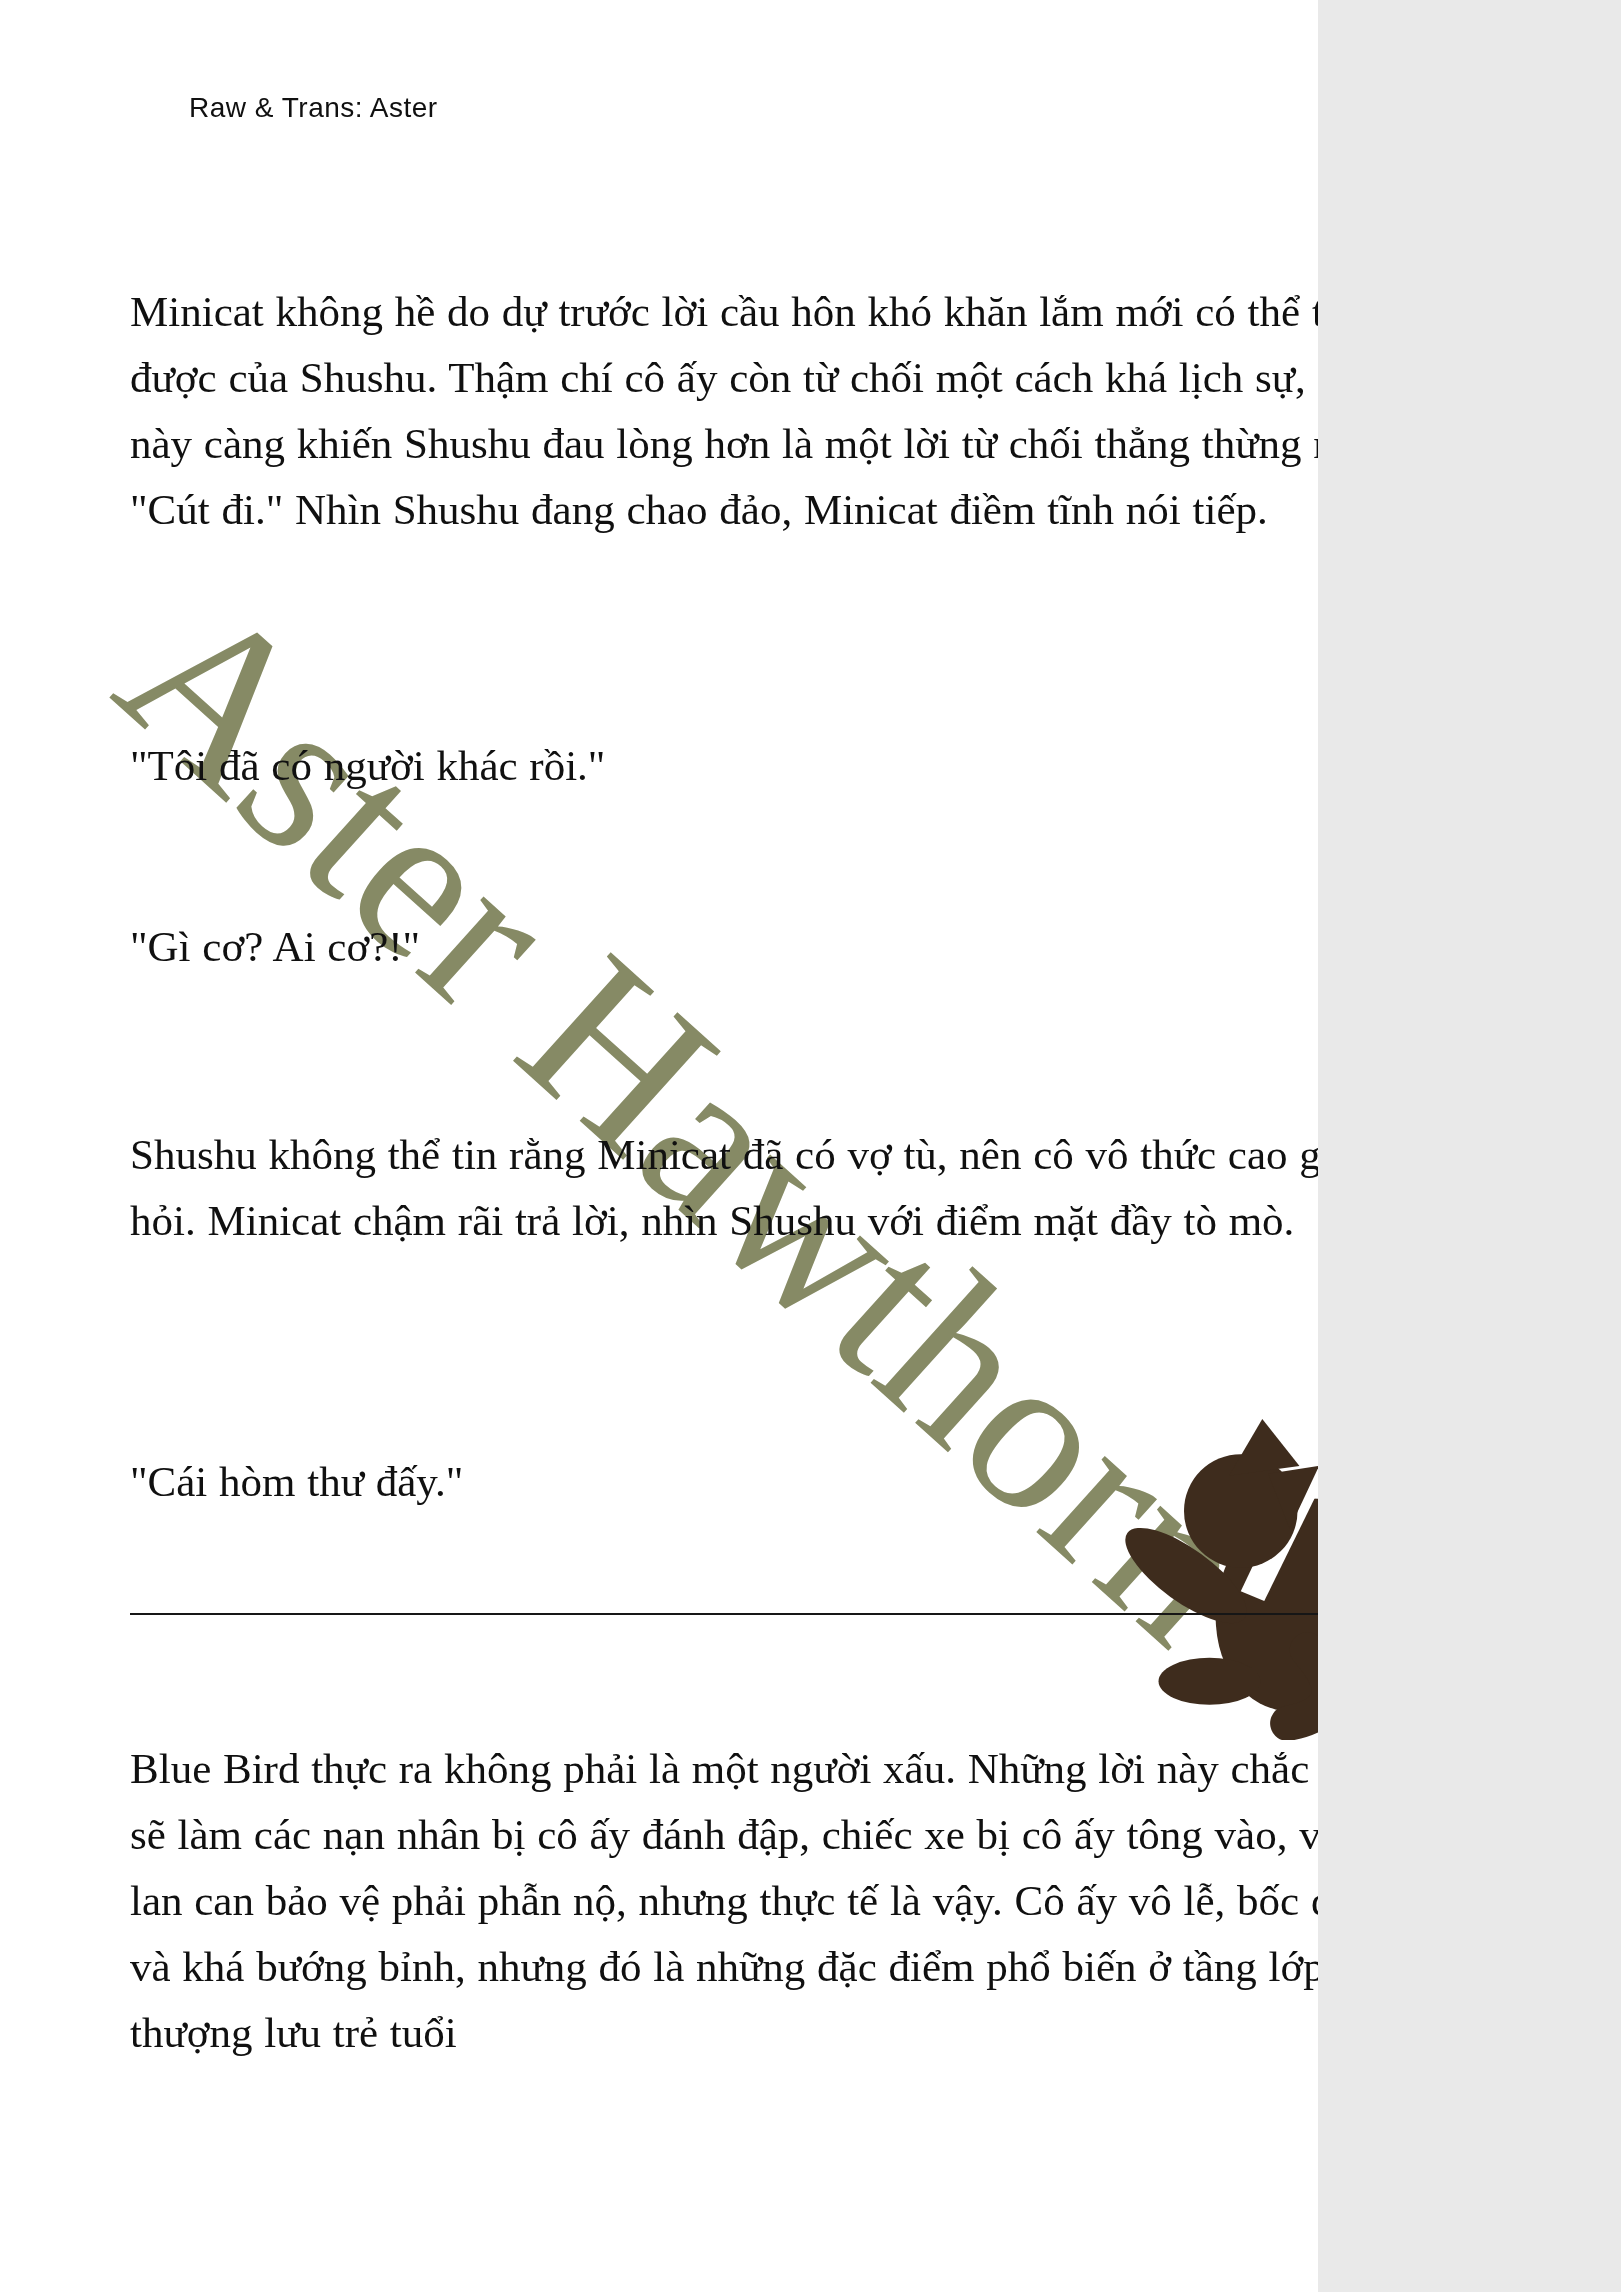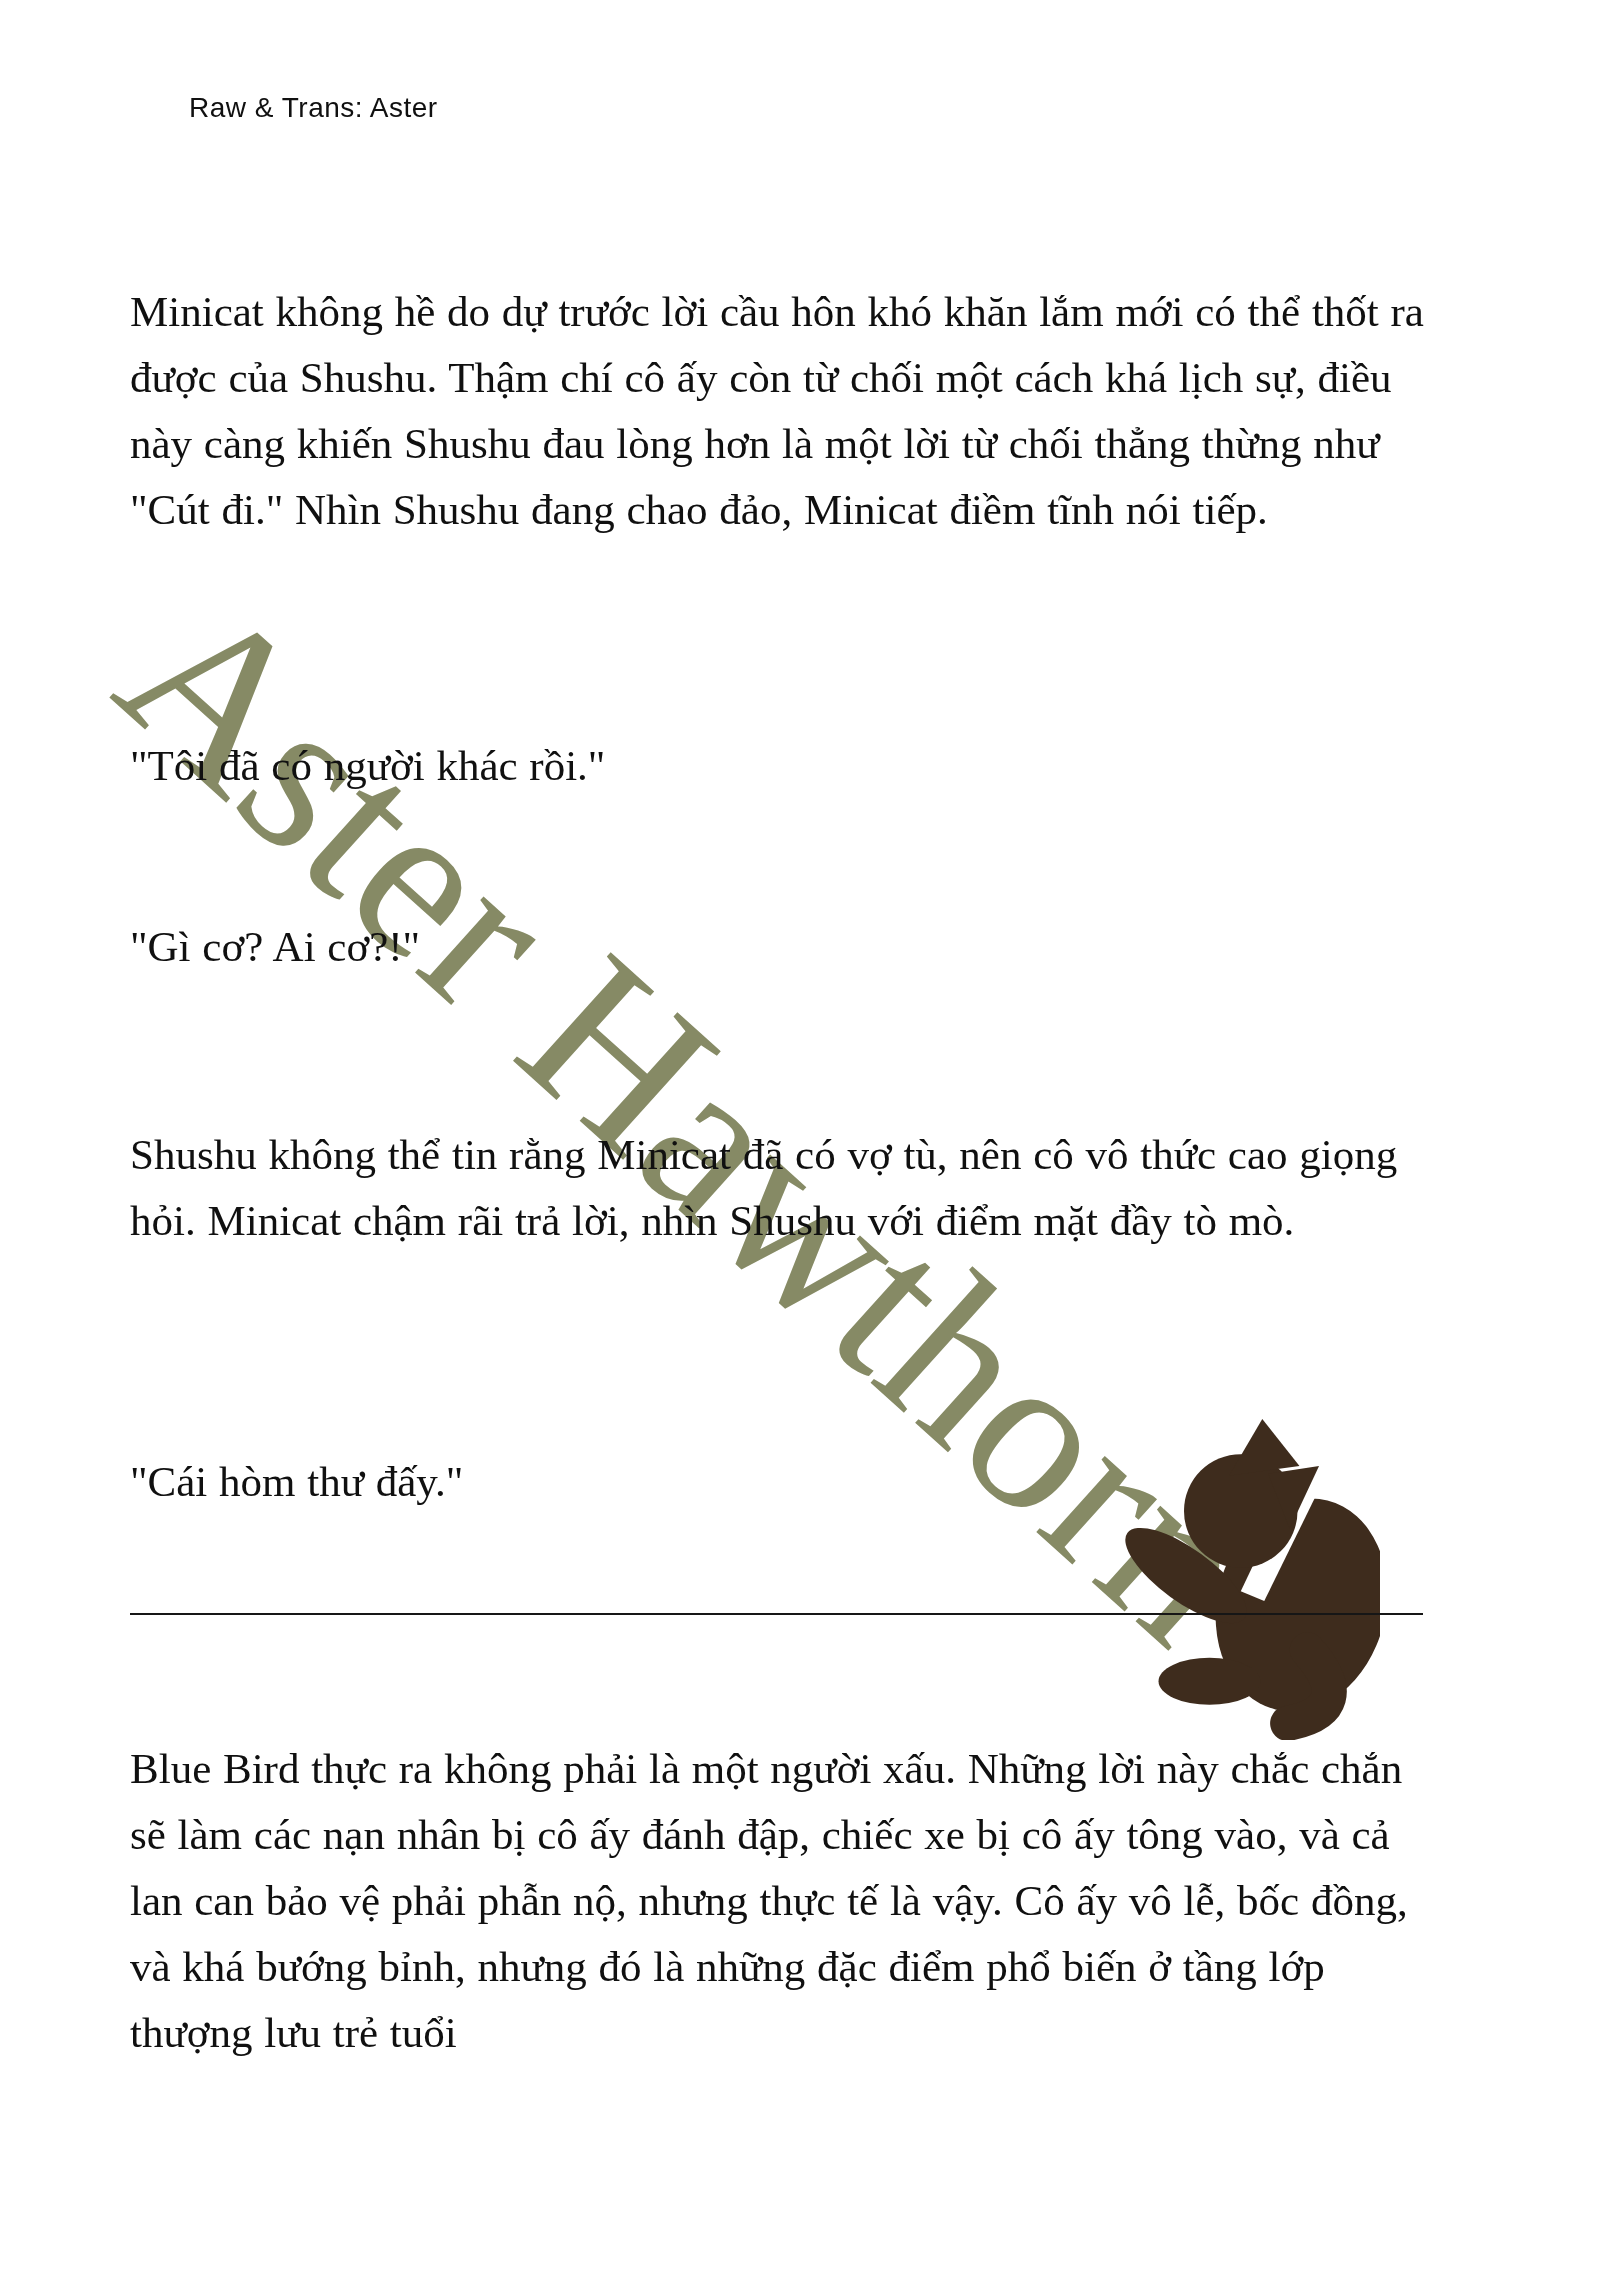--- a/index.html
+++ b/index.html
@@ -1,18 +1,18 @@
 <!DOCTYPE html>
 <html><head>
 <meta charset="utf-8">
 <style>
   html, body { margin: 0; padding: 0; background: #e9e9e9; }
   .page {
     position: relative;
-    width: 1621px;
+    width: 1318px;
     height: 2293px;
     background: var(--page_background, #ffffff);
     overflow: hidden;
     font-family: "Liberation Serif", serif;
     color: var(--text, #111111);
   }
   .header {
     position: absolute;
     left: 189px;
     top: 92px;

